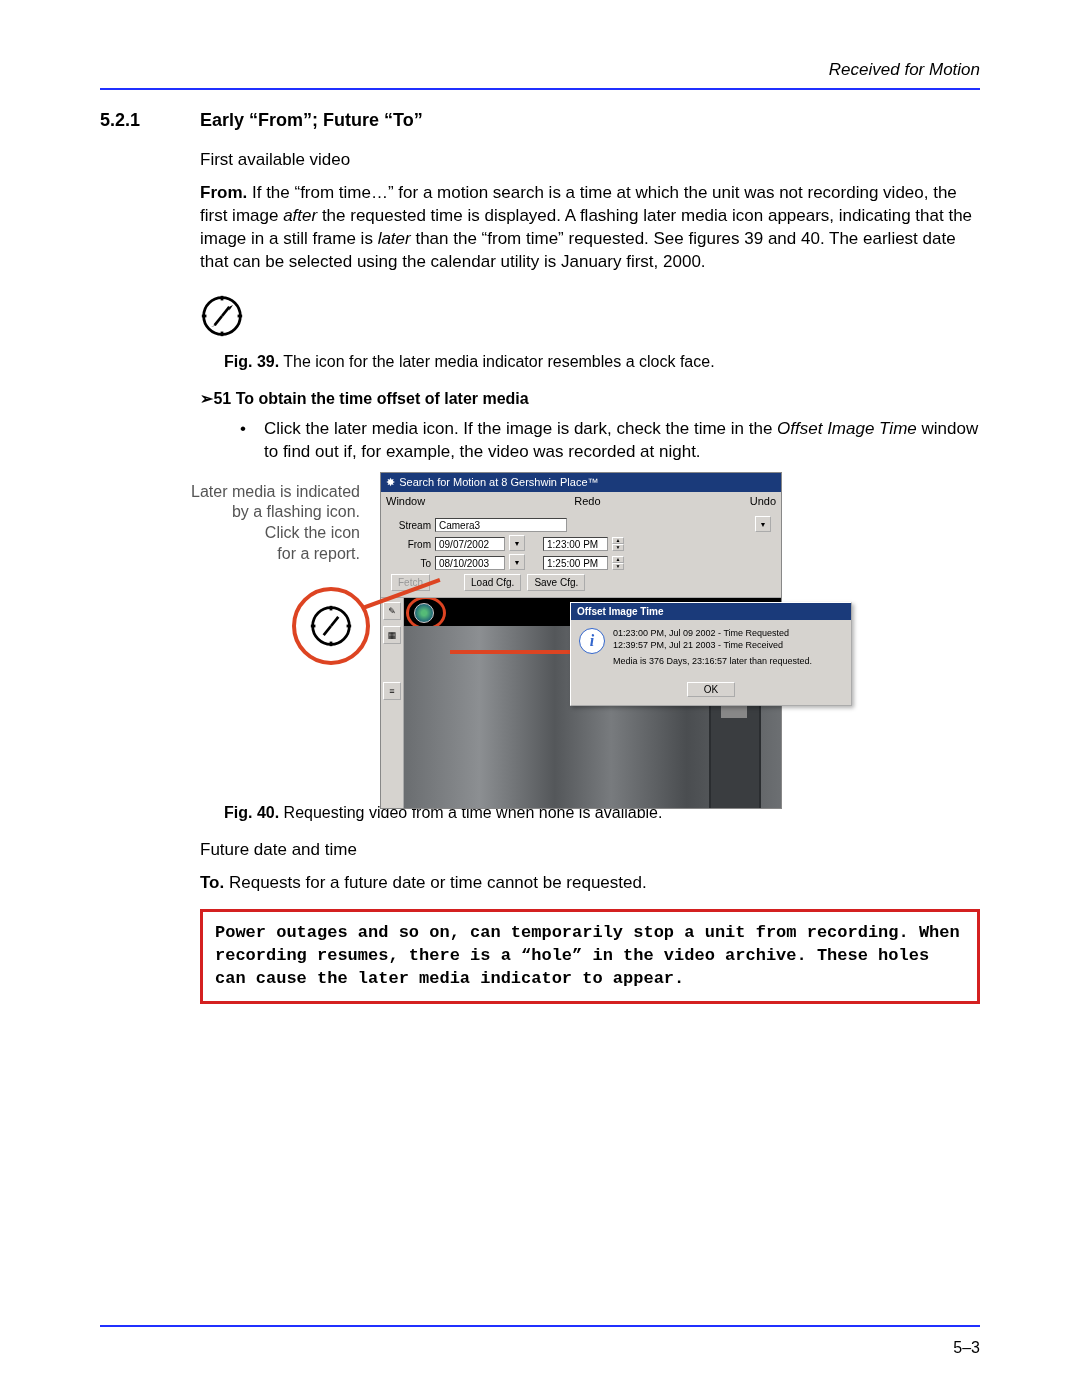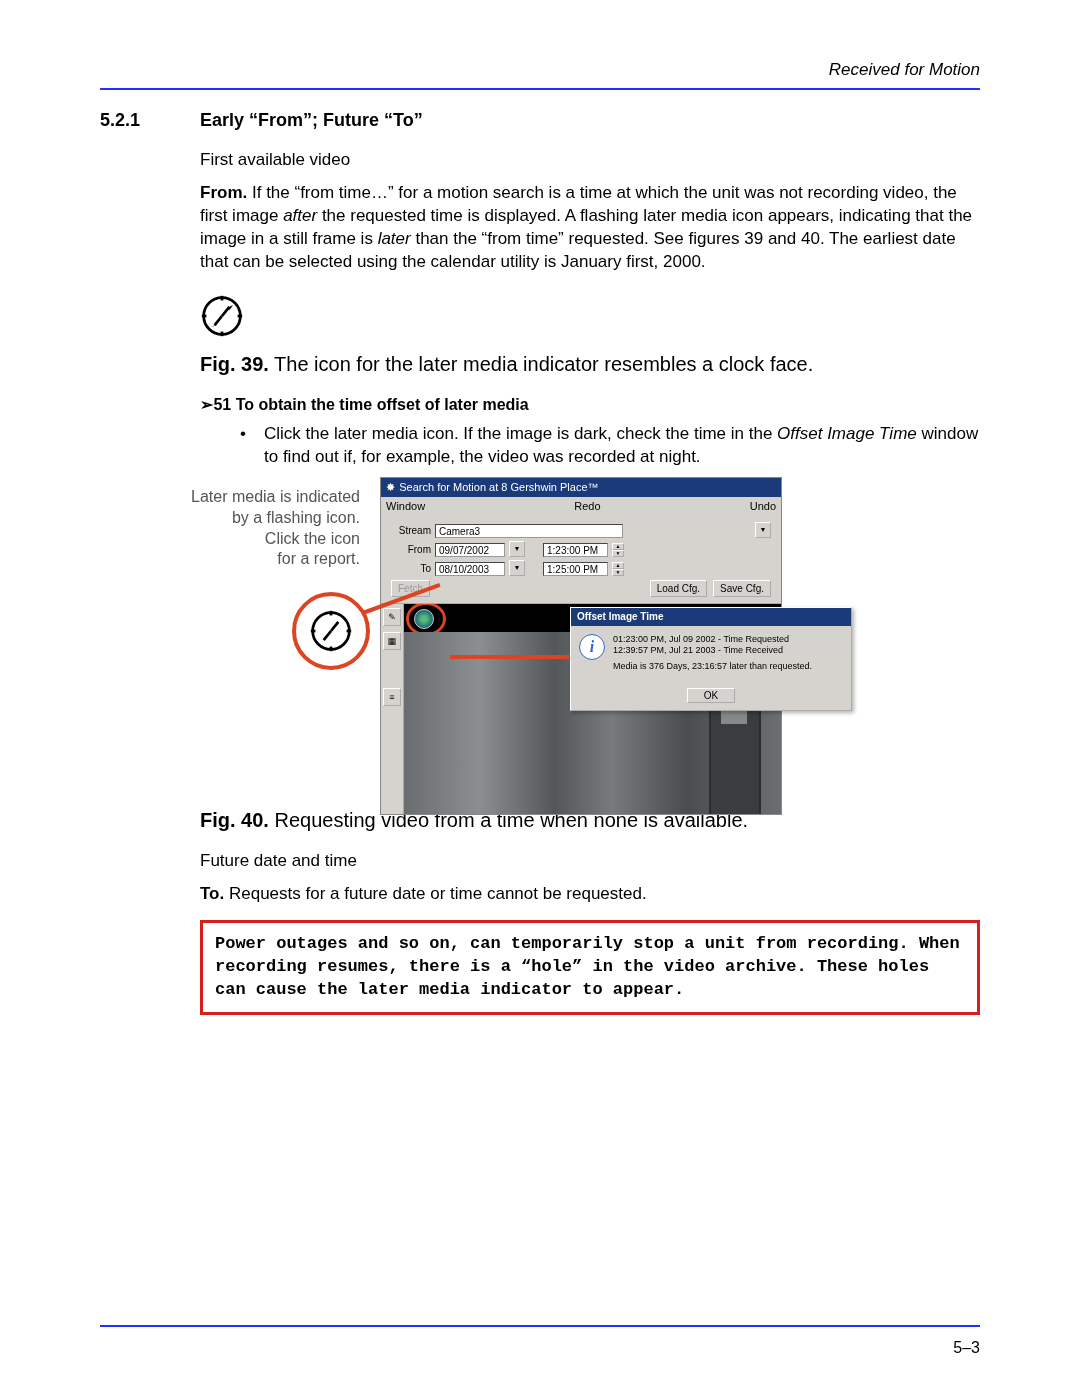--- a/index.html
+++ b/index.html
@@ -72,22 +72,23 @@
     margin-bottom: 14px;
   }
   .bold { font-weight: bold; }
   .italic { font-style: italic; }
   .clock-icon {
     width: 44px;
     height: 44px;
     margin: 6px 0 6px 0;
   }
   .fig-caption {
-    font-size: 20px;
+    font-size: 16px;
     margin-bottom: 16px;
+    margin-left: 24px;
   }
   .proc-heading {
     font-weight: bold;
     font-size: 16px;
     margin-bottom: 8px;
   }
   .bullet-row {
     display: flex;
     margin-left: 40px;
     margin-bottom: 8px;
@@ -196,23 +197,21 @@
     background: #d6d3cf;
     border: 1px outset #fff;
     font-size: 10px;
     padding: 1px 6px;
     height: 17px;
     box-sizing: border-box;
   }
   .btn.disabled { color: #999; }
   .btn-row {
     display: flex;
-    justify-content: space-between;
     margin-top: 4px;
-    gap: 28px;
   }
   .video-area {
     position: relative;
     height: 210px;
     background: #7a7d80;
     display: flex;
   }
   .video-sidebar {
     width: 22px;
     background: #d6d3cf;
@@ -488,21 +487,21 @@
           <span>Search for Motion at 8 Gershwin Place™</span>
         </div>
         <div class="menubar">
           <span>Window</span>
           <span>Redo</span>
           <span>Undo</span>
         </div>
         <div class="form-area">
           <div class="form-row">
             <span class="form-label">Stream</span>
-            <span class="form-input" style="width:188px;">Camera3</span>
+            <span class="form-input" style="width:132px;">Camera3</span>
             <span style="flex:1"></span>
             <span class="dropdown-btn">▼</span>
           </div>
           <div class="form-row">
             <span class="form-label">From</span>
             <span class="form-input" style="width:70px;">09/07/2002</span>
             <span class="dropdown-btn">▼</span>
             <span style="width:10px"></span>
             <span class="form-input" style="width:65px;">1:23:00 PM</span>
             <div class="spinner">

